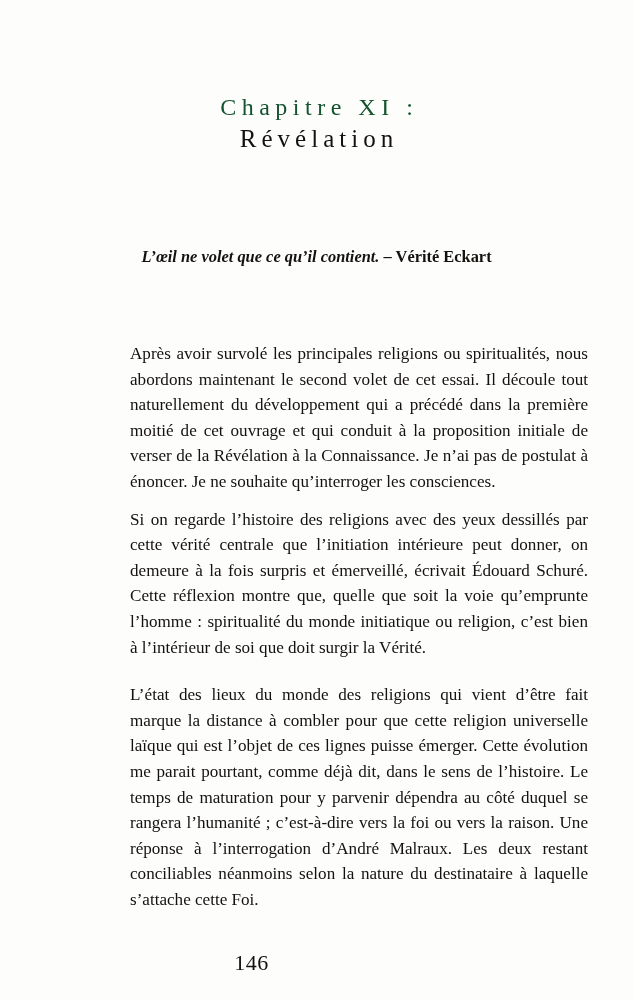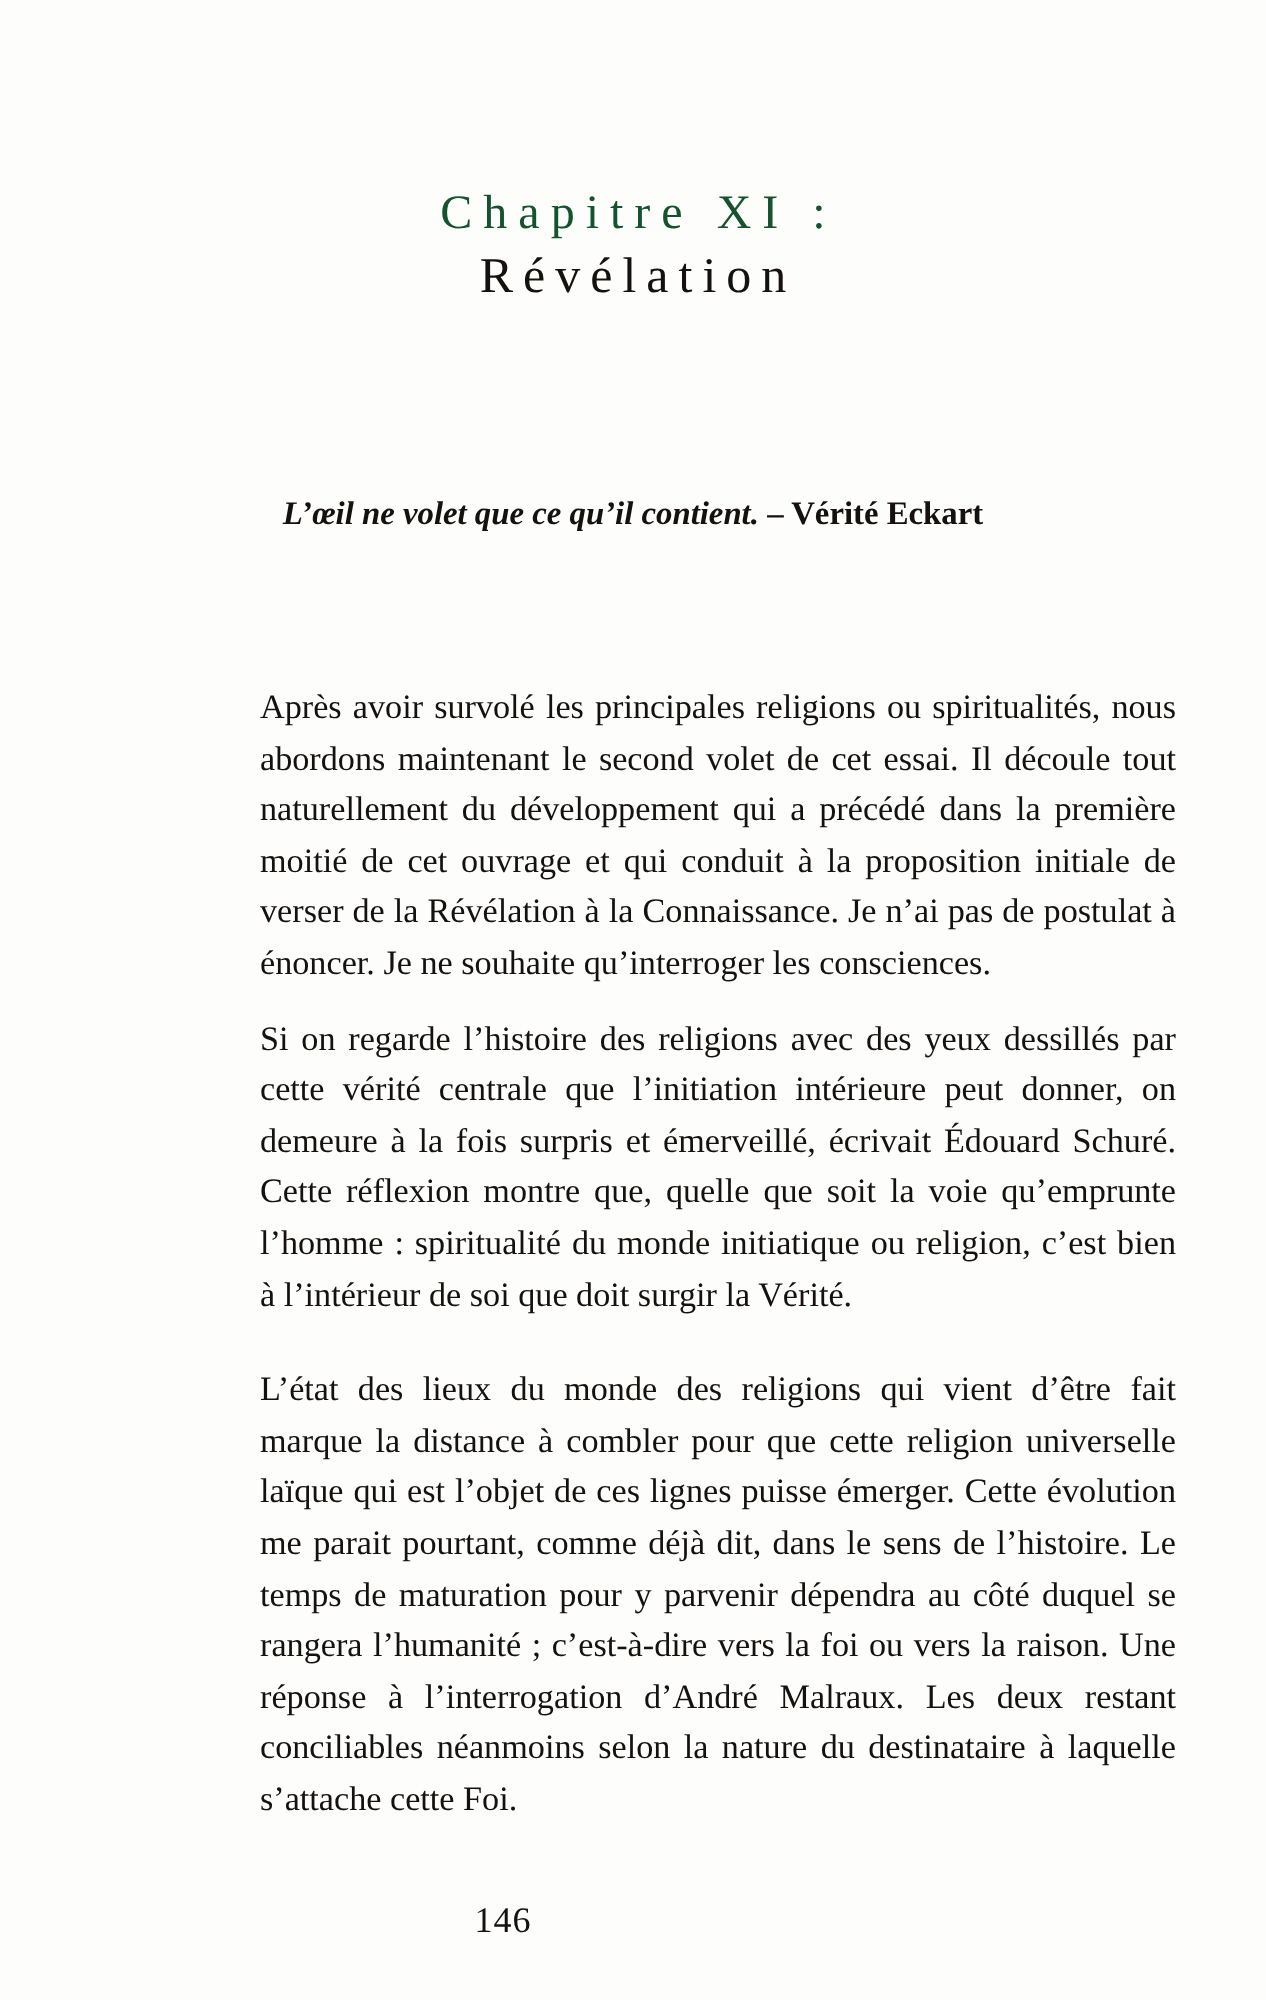--- a/index.html
+++ b/index.html
@@ -98,21 +98,21 @@
 
   
 
   
   .folio {
     position: absolute;
     left: 0;
     top: 950px;
     width: 503px;
     text-align: center;
-    font-size: 18px;
+    font-size: 22px;
     color: #14110f;
     letter-spacing: 0.5px;
   }
 </style>
 </head>
 <body>
 
 <div class="page">
 
   <div class="chapter-title">

